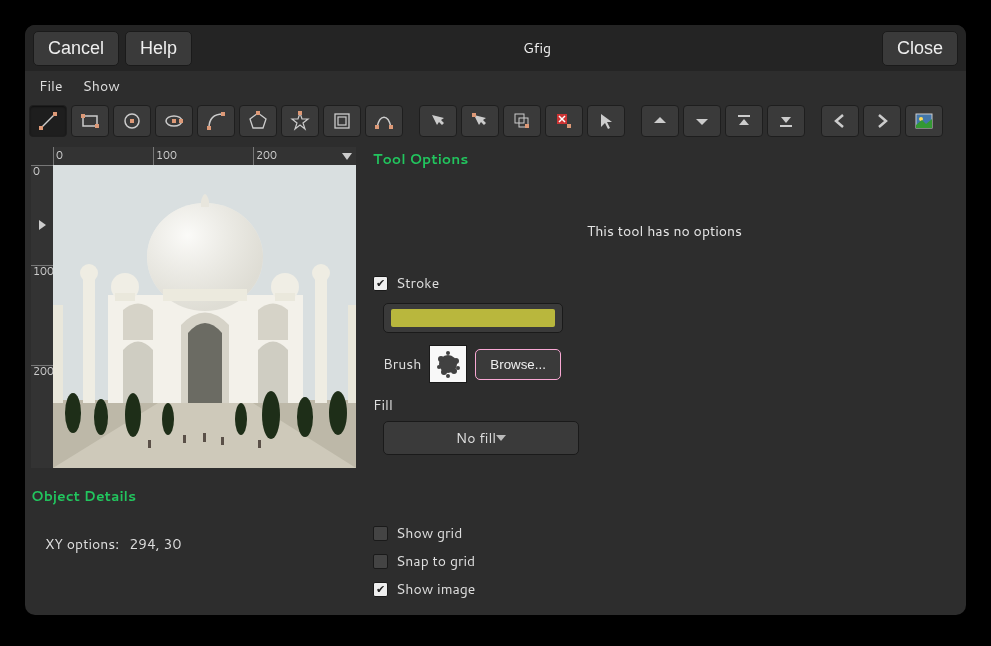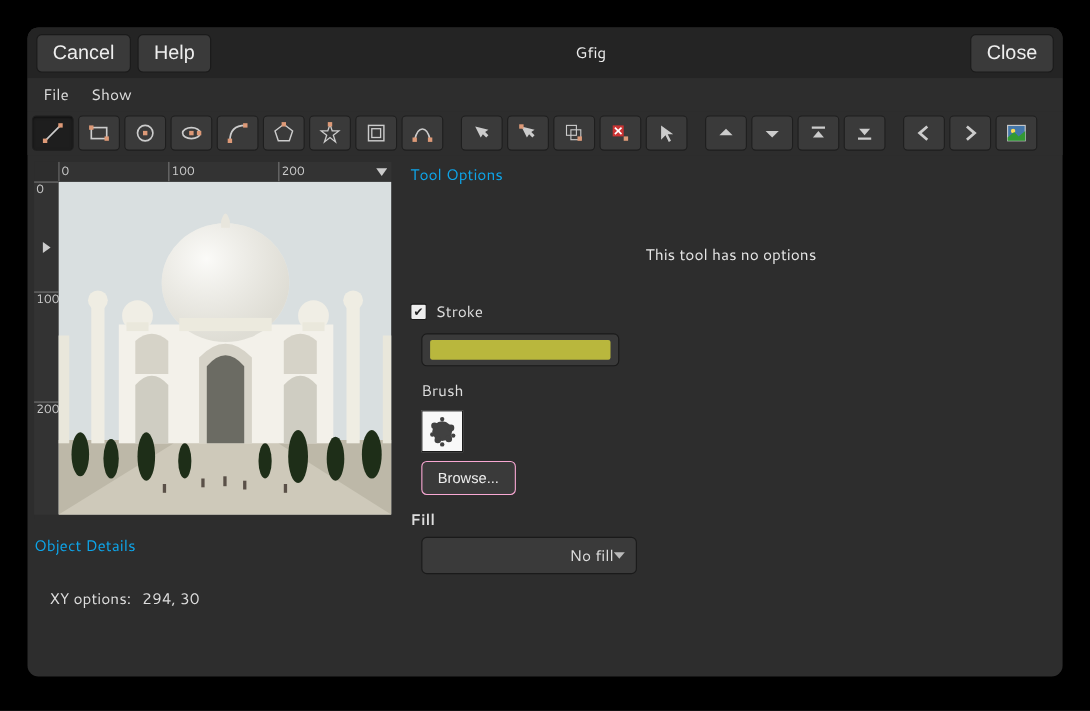--- a/index.html
+++ b/index.html
@@ -133,22 +133,22 @@
     border-top:5px solid transparent; border-bottom:5px solid transparent;
     border-left:7px solid #ccc;
   }
   .canvas {
     position: absolute;
     left: 22px; top: 18px;
     width: 303px; height: 303px;
     overflow: hidden;
   }
   .section-heading {
-    font-weight: 400;
-    color: #0ea5e9;
+    font-weight: 700;
+    color: #22c55e;
     margin: 14px 0 10px 0;
   }
   .xy-row {
     display: flex;
     gap: 10px;
     padding: 18px 0 0 14px;
     color: #ddd;
   }
   .right-col {
     flex: 1;
@@ -187,49 +187,48 @@
     border-radius: 5px;
     display: flex; align-items: center; justify-content: center;
     cursor: pointer;
   }
   .stroke-color-inner {
     width: 164px; height: 18px;
     border-radius: 2px;
   }
   .brush-row {
     display: flex;
-    align-items: flex-start;
+    align-items: center;
     gap: 8px;
     margin: 2px 0 12px 10px;
-    flex-direction: column;
   }
   .brush-preview {
     width: 38px; height: 38px;
     background: #f8f8f8;
     border: 1px solid #1a1a1a;
     display:flex;align-items:center;justify-content:center;
   }
   .browse-btn {
     background: #3a3a3a;
     border: 1px solid #f9a8d4;
     color: #eee;
     padding: 7px 14px;
     border-radius: 5px;
     cursor: pointer;
   }
-  .fill-label { font-weight:700; color:#ddd; margin: 0 0 6px 0; }
+  .fill-label { font-weight:400; color:#ddd; margin: 0 0 6px 0; }
   .combo {
     width: 196px; height: 34px;
     background: #3a3a3a;
     border: 1px solid #1a1a1a;
     border-radius: 5px;
     display: flex; align-items: center;
     padding: 0 10px;
     cursor: pointer;
-    justify-content: flex-end;
+    justify-content: center;
     margin-left: 10px;
   }
   .combo-arrow {
     width:0;height:0;
     border-left:5px solid transparent;
     border-right:5px solid transparent;
     border-top:6px solid #bbb;
   }
   .bottom-checks {
     margin-top: auto;
@@ -505,15 +504,29 @@
             </svg>
         </div>
         <button class="browse-btn">Browse...</button>
       </div>
       <div class="fill-label">Fill</div>
       <div class="combo">
         <span>No fill</span>
         <div class="combo-arrow"></div>
       </div>
 
+      <div class="bottom-checks">
+        <div class="check-row">
+          <div class="chk"></div>
+          <span>Show grid</span>
+        </div>
+        <div class="check-row">
+          <div class="chk"></div>
+          <span>Snap to grid</span>
+        </div>
+        <div class="check-row">
+          <div class="chk checked"></div>
+          <span class="bold">Show image</span>
+        </div>
+      </div>
     </div>
   </div>
 </div>
 
 </body></html>

